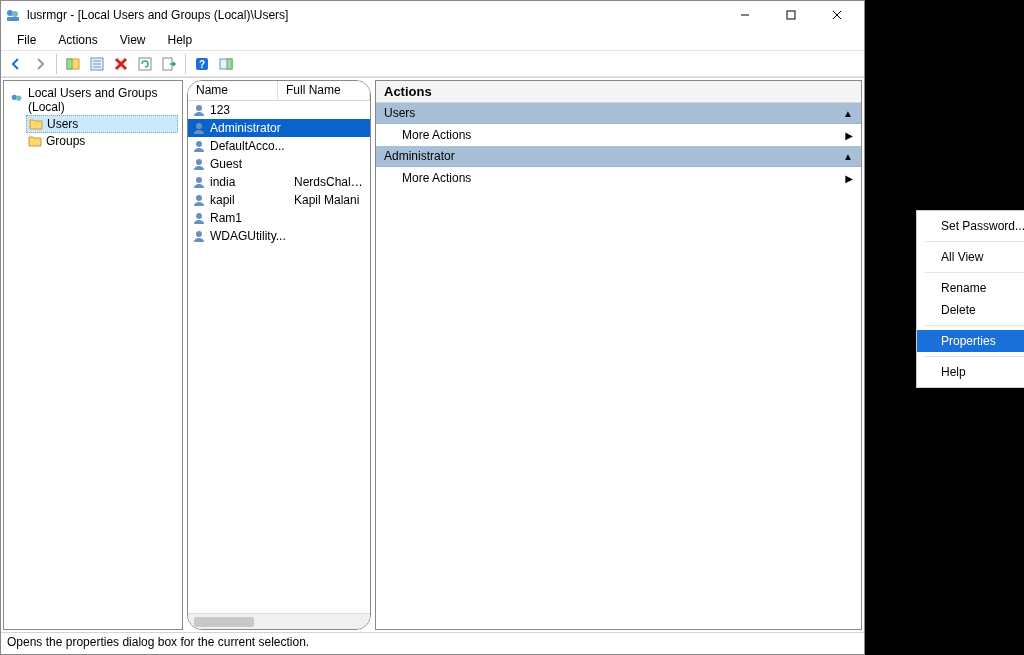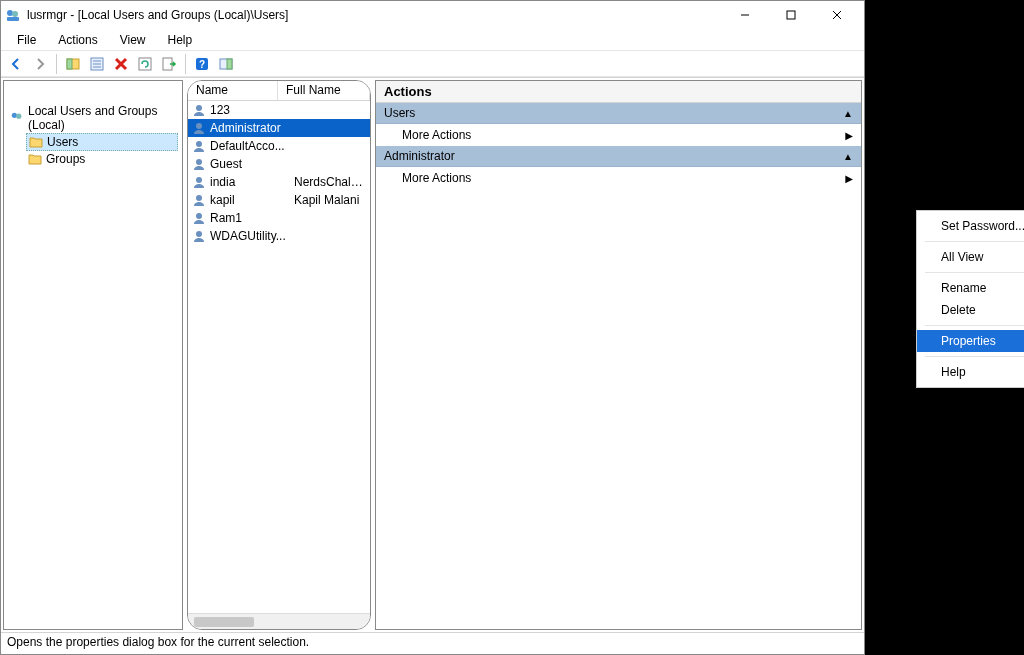--- a/index.html
+++ b/index.html
@@ -34,21 +34,21 @@
   .tb-btn { width: 22px; height: 22px; border: 1px solid transparent; display: flex; align-items: center; justify-content: center; }
   .tb-sep { width: 1px; height: 20px; background: #ccc; margin: 0 3px; }
 
   
   .body { flex: 1; display: flex; min-height: 0; border-top: 1px solid #d4d4d4; }
   .pane { border: 1px solid #888; margin: 2px; background: #fff; overflow: hidden; }
   .tree-pane { width: 180px; padding: 4px; font-size: 12px; }
   .list-pane { width: 184px; display: flex; flex-direction: column; font-size: 12px; border-radius: 15px; }
   .actions-pane { flex: 1; display: flex; flex-direction: column; font-size: 12px; }
 
-  .tree-root { display: flex; align-items: center; gap: 4px; padding: 1px 2px; margin-top: 18px; }
+  .tree-root { display: flex; align-items: center; gap: 4px; padding: 1px 2px; }
   .tree-child { display: flex; align-items: center; gap: 4px; padding: 1px 2px; margin-left: 18px; }
   .tree-child.selected { background: #cce8ff; border: 1px dotted #7aa; }
   .folder-icon { width: 14px; height: 12px; }
 
   .list-header { display: flex; border-bottom: 1px solid #d4d4d4; background: #fff; height: 20px; }
   .list-header .col { padding: 2px 8px; border-right: 1px solid #e0e0e0; font-size: 12px; }
   .col-name { width: 90px; }
   .col-full { flex: 1; }
   .list-body { flex: 1; overflow: auto; }
   .list-row { display: flex; align-items: center; height: 18px; padding: 0 4px; }

